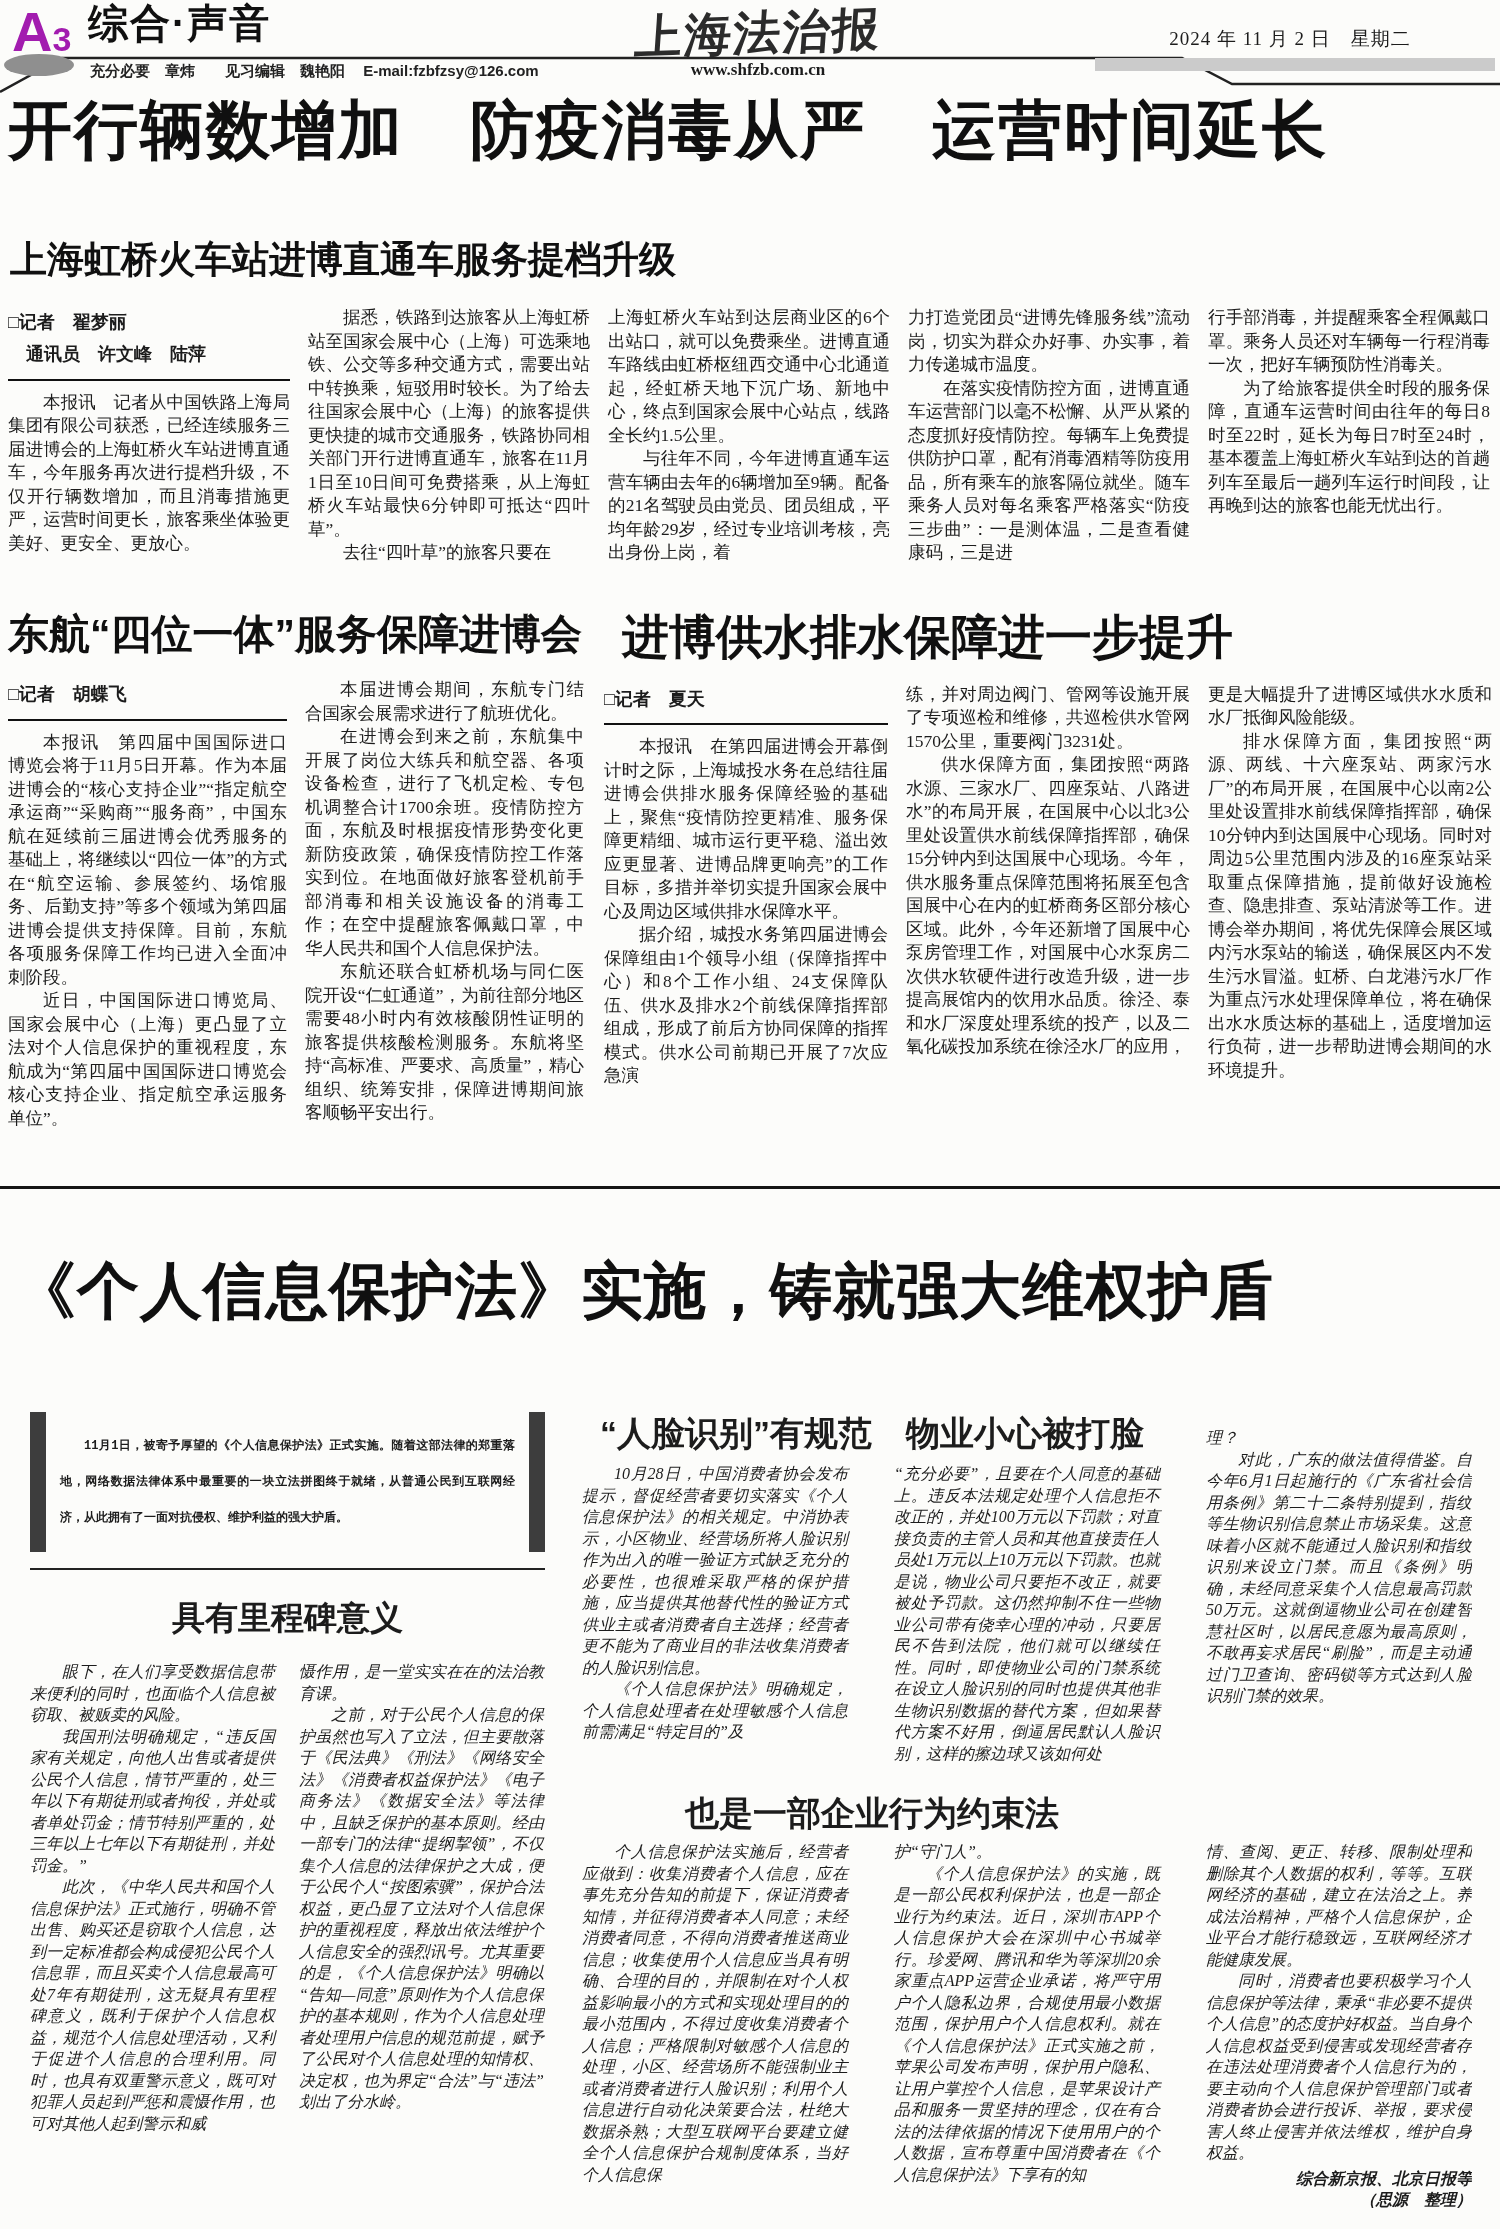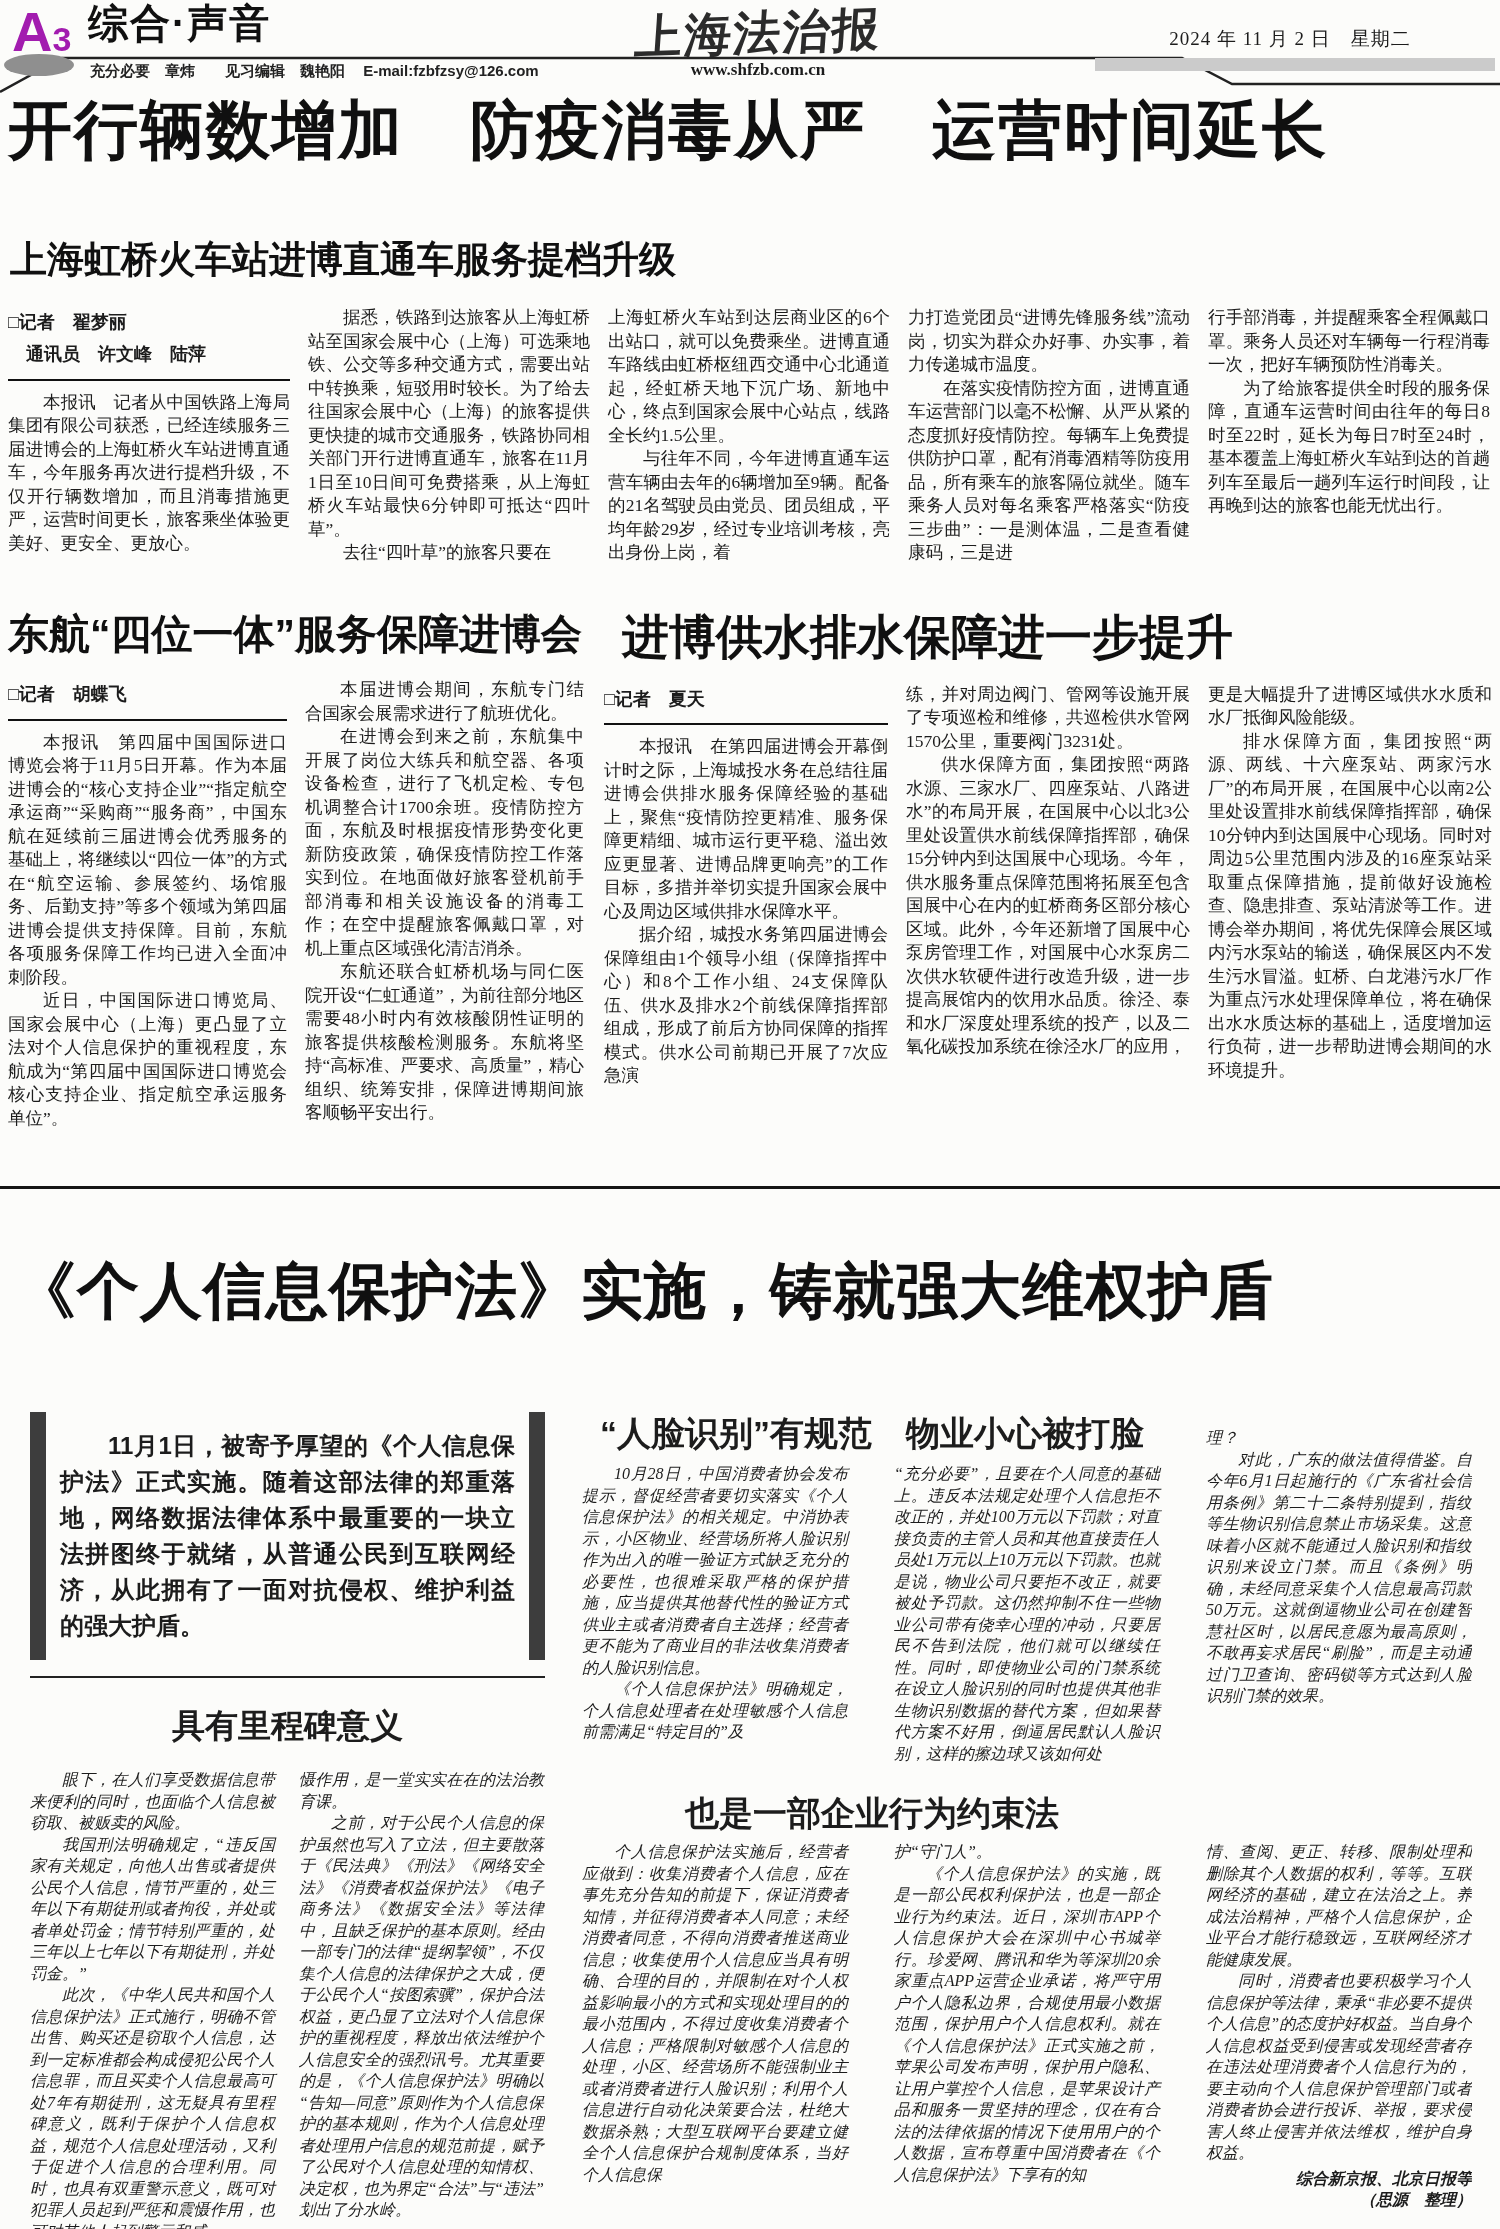--- a/index.html
+++ b/index.html
@@ -25,21 +25,21 @@
   .col{text-align:justify;}
   .para{margin:0;text-indent:2em;}
   .cont .para:first-child{text-indent:0;}
   .body-serif{font-size:17.5px;line-height:23.5px;}
   .byline{font-family:"Liberation Sans",sans-serif;font-weight:bold;font-size:18px;line-height:1.8;
           border-bottom:2px solid #111;padding-bottom:8px;margin-bottom:10px;}
   .byline .l2{padding-left:1em;}
   .kaiti{font-style:italic;font-size:16px;line-height:21.5px;}
   
   .introbox{border-left:16px solid #3d3d3d;border-right:16px solid #3d3d3d;padding:16px 14px;
-            font-family:Liberation Sans, sans-serif;font-weight:bold;font-size:24px;line-height:36px;text-align:justify;}
+            font-family:Liberation Mono, monospace;font-weight:bold;font-size:12px;line-height:36px;text-align:justify;}
   .introrule{border:none;border-top:2px solid #222;margin:16px 0 0 0;}
   .subhead-center{text-align:center;font-family:"Liberation Sans",sans-serif;font-weight:bold;font-size:33px;}
   .credit{font-weight:bold;font-style:italic;font-size:16px;line-height:21px;text-align:right;margin-top:4px;}
   .divider{left:0;top:1186px;width:1500px;height:3px;background:#151515;}
   svg{display:block;}
 </style>
 </head>
 <body>
 
 <div class="page">
@@ -99,21 +99,21 @@
     <div class="cols body-serif" style="gap:18px;">
       <div class="col" style="width:279px;">
         <div class="byline">□记者　胡蝶飞</div>
         <div>
             <p class="para">本报讯　第四届中国国际进口博览会将于11月5日开幕。作为本届进博会的“核心支持企业”“指定航空承运商”“采购商”“服务商”，中国东航在延续前三届进博会优秀服务的基础上，将继续以“四位一体”的方式在“航空运输、参展签约、场馆服务、后勤支持”等多个领域为第四届进博会提供支持保障。目前，东航各项服务保障工作均已进入全面冲刺阶段。</p>
             <p class="para">近日，中国国际进口博览局、国家会展中心（上海）更凸显了立法对个人信息保护的重视程度，东航成为“第四届中国国际进口博览会核心支持企业、指定航空承运服务单位”。</p>
           </div>
       </div>
       <div class="col" style="width:279px;">
           <p class="para">本届进博会期间，东航专门结合国家会展需求进行了航班优化。</p>
-          <p class="para">在进博会到来之前，东航集中开展了岗位大练兵和航空器、各项设备检查，进行了飞机定检、专包机调整合计1700余班。疫情防控方面，东航及时根据疫情形势变化更新防疫政策，确保疫情防控工作落实到位。在地面做好旅客登机前手部消毒和相关设施设备的消毒工作；在空中提醒旅客佩戴口罩，对机上重点区域强化清洁消杀。</p>
+          <p class="para">在进博会到来之前，东航集中开展了岗位大练兵和航空器、各项设备检查，进行了飞机定检、专包机调整合计1700余班。疫情防控方面，东航及时根据疫情形势变化更新防疫政策，确保疫情防控工作落实到位。在地面做好旅客登机前手部消毒和相关设施设备的消毒工作；在空中提醒旅客佩戴口罩，中华人民共和国个人信息保护法。</p>
           <p class="para">东航还联合虹桥机场与同仁医院开设“仁虹通道”，为前往部分地区需要48小时内有效核酸阴性证明的旅客提供核酸检测服务。东航将坚持“高标准、严要求、高质量”，精心组织、统筹安排，保障进博期间旅客顺畅平安出行。</p>
         </div>
     </div>
   </div>
 
   <div class="abs" style="left:604px;top:612px;width:888px;">
     <div class="headline" style="font-size:47px;margin:0 0 20px 18px;">进博供水排水保障进一步提升</div>
     <div class="cols body-serif" style="gap:18px;">
       <div class="col" style="width:284px;">
         <div class="byline">□记者　夏天</div>

